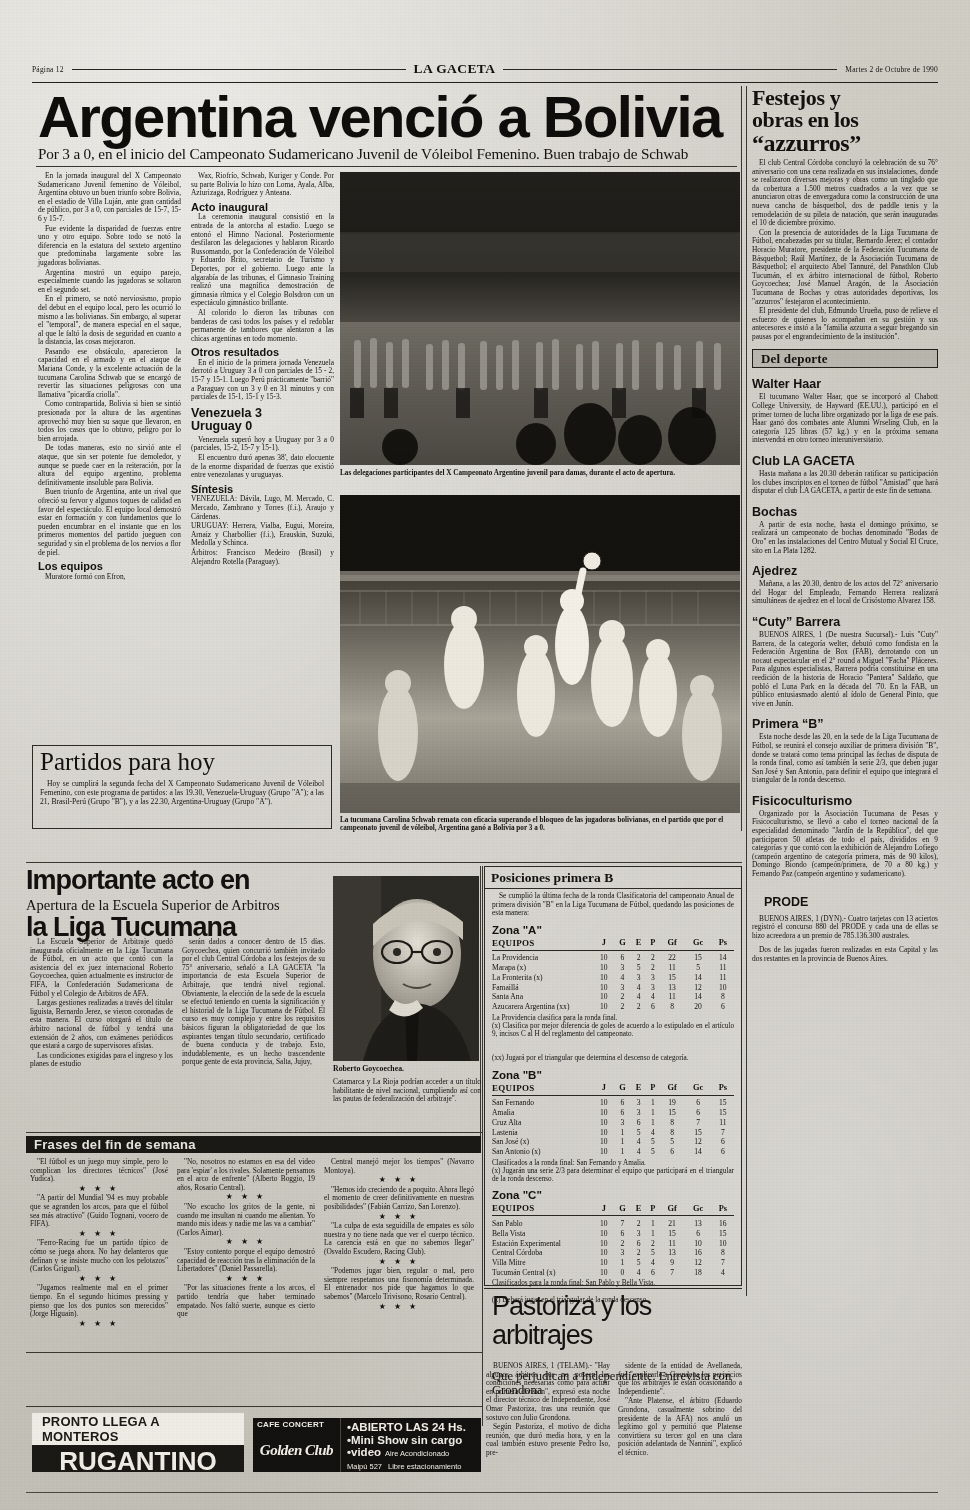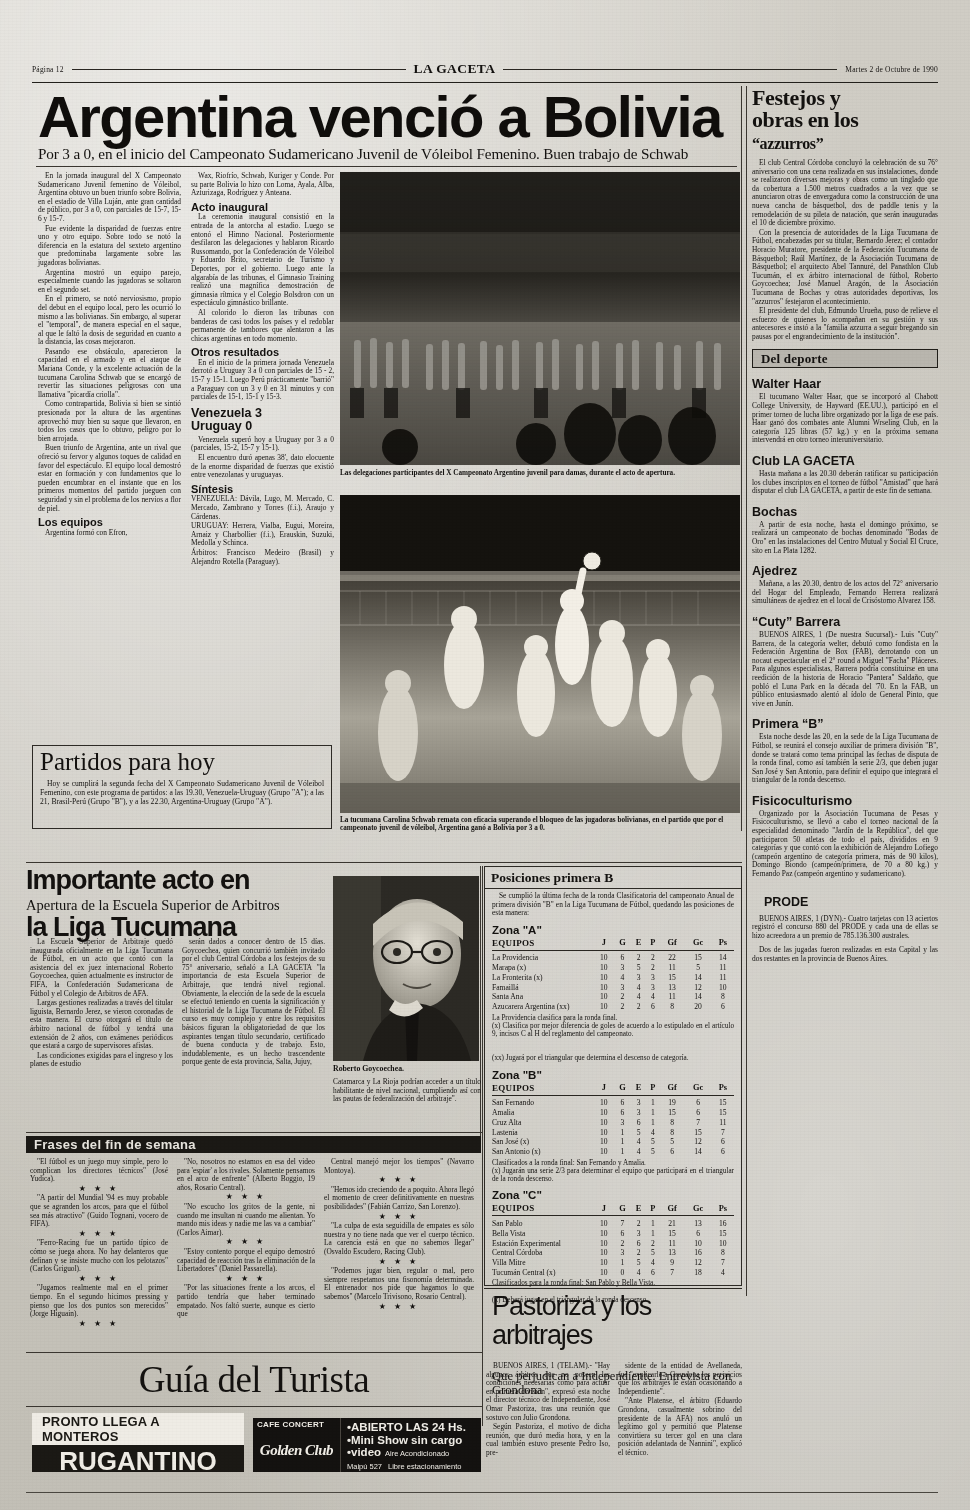--- a/index.html
+++ b/index.html
@@ -148,23 +148,24 @@
     <div class="hr-thin"></div>
   </div>
 
   <div style="position:absolute;left:38px;top:172px;width:143px;" class="body-txt">
     <p>En la jornada inaugural del X Campeonato Sudamericano Juvenil femenino de Vóleibol, Argentina obtuvo un buen triunfo sobre Bolivia, en el estadio de Villa Luján, ante gran cantidad de público, por 3 a 0, con parciales de 15-7, 15-6 y 15-7.</p>
     <p>Fue evidente la disparidad de fuerzas entre uno y otro equipo. Sobre todo se notó la diferencia en la estatura del sexteto argentino que predominaba largamente sobre las jugadoras bolivianas.</p>
     <p>Argentina mostró un equipo parejo, especialmente cuando las jugadoras se soltaron en el segundo set.</p>
     <p>En el primero, se notó nerviosismo, propio del debut en el equipo local, pero les ocurrió lo mismo a las bolivianas. Sin embargo, al superar el "temporal", de manera especial en el saque, al que le faltó la dosis de seguridad en cuanto a la distancia, las cosas mejoraron.</p>
     <p>Pasando ese obstáculo, aparecieron la capacidad en el armado y en el ataque de Mariana Conde, y la excelente actuación de la tucumana Carolina Schwab que se encargó de revertir las situaciones peligrosas con una llamativa "picardía criolla".</p>
     <p>Como contrapartida, Bolivia si bien se sintió presionada por la altura de las argentinas aprovechó muy bien su saque que llevaron, en todos los casos que lo obtuvo, peligro por lo bien arrojada.</p>
+    <p>De todas maneras, esto no sirvió ante el ataque, que sin ser potente fue demoledor, y aunque se puede caer en la reiteración, por la altura del equipo argentino, problema definitivamente insoluble para Bolivia.</p>
     <p>Buen triunfo de Argentina, ante un rival que ofreció su fervor y algunos toques de calidad en favor del espectáculo. El equipo local demostró estar en formación y con fundamentos que lo pueden encumbrar en el instante que en los primeros momentos del partido jueguen con seguridad y sin el problema de los nervios a flor de piel.</p>
     <div class="sub-h">Los equipos</div>
-    <p>Argentina formó con Efron,</p>
+    <p>Muratore formó con Efron,</p>
   </div>
 
   <div style="position:absolute;left:191px;top:172px;width:143px;" class="body-txt">
     <p>Wax, Riofrío, Schwab, Kuriger y Conde. Por su parte Bolivia lo hizo con Loma, Ayala, Alba, Azturizaga, Rodríguez y Anteana.</p>
     <div class="sub-h">Acto inaugural</div>
     <p>La ceremonia inaugural consistió en la entrada de la antorcha al estadio. Luego se entonó el Himno Nacional. Posteriormente desfilaron las delegaciones y hablaron Ricardo Russomando, por la Confederación de Vóleibol y Eduardo Brito, secretario de Turismo y Deportes, por el gobierno. Luego ante la algarabía de las tribunas, el Gimnasio Training realizó una magnífica demostración de gimnasia rítmica y el Colegio Bolsdron con un espectáculo gimnástico brillante.</p>
     <p>Al colorido lo dieron las tribunas con banderas de casi todos los países y el redoblar permanente de tambores que alentaron a las chicas argentinas en todo momento.</p>
     <div class="sub-h">Otros resultados</div>
     <p>En el inicio de la primera jornada Venezuela derrotó a Uruguay 3 a 0 con parciales de 15 - 2, 15-7 y 15-1. Luego Perú prácticamente "barrió" a Paraguay con un 3 y 0 en 31 minutos y con parciales de 15-1, 15-1 y 15-3.</p>
     <div class="sub-h2">Venezuela 3</div>
@@ -647,21 +648,21 @@
     <p>Según Pastoriza, el motivo de dicha reunión, que duró media hora, y en la cual también estuvo presente Pedro Iso, pre-</p>
   </div>
   <div class="body-txt" style="position:absolute;left:618px;top:1362px;width:124px;">
     <p>sidente de la entidad de Avellaneda, fue "explicarle a Grondona los perjuicios que los arbitrajes le están ocasionando a Independiente".</p>
     <p>"Ante Platense, el árbitro (Eduardo Grondona, casualmente sobrino del presidente de la AFA) nos anuló un legítimo gol y permitió que Platense convirtiera su tercer gol en una clara posición adelantada de Nannini", explicó el técnico.</p>
   </div>
 
   <div class="rail">
     <div class="rail-head">Festejos y</div>
     <div class="rail-head" style="margin-top:-5px">obras en los</div>
-    <div class="rail-head" style="margin-top:-3px;font-size:16px;">“azzurros”</div>
+    <div class="rail-head" style="margin-top:-3px;font-size:24px;">“azzurros”</div>
 
     <div class="body-txt">
       <p>El club Central Córdoba concluyó la celebración de su 76° aniversario con una cena realizada en sus instalaciones, donde se realizaron diversas mejoras y obras como un tinglado que da cobertura a 1.500 metros cuadrados a la vez que se anunciaron otras de envergadura como la construcción de una nueva cancha de básquetbol, dos de paddle tenis y la remodelación de su pileta de natación, que serán inauguradas el 10 de diciembre próximo.</p>
       <p>Con la presencia de autoridades de la Liga Tucumana de Fútbol, encabezadas por su titular, Bernardo Jerez; el contador Horacio Muratore, presidente de la Federación Tucumana de Básquetbol; Raúl Martínez, de la Asociación Tucumana de Básquetbol; el arquitecto Abel Tannuré, del Panathlon Club Tucumán, el ex árbitro internacional de fútbol, Roberto Goycoechea; José Manuel Aragón, de la Asociación Tucumana de Bochas y otras autoridades deportivas, los "azzurros" festejaron el acontecimiento.</p>
       <p>El presidente del club, Edmundo Urueña, puso de relieve el esfuerzo de quienes lo acompañan en su gestión y sus antecesores e instó a la "familia azzurra a seguir bregando sin pausas por el engrandecimiento de la institución".</p>
     </div>
 
     <div class="deporte-bar">
       <span>Del deporte</span>
     </div>
@@ -708,21 +709,20 @@
     </div>
   </div>
 
   <div style="position:absolute;left:746px;top:86px;width:0;height:1210px;border-left:1px solid #3a3630;"></div>
   <div style="position:absolute;left:482px;top:866px;width:0;height:560px;border-left:1px solid #3a3630;"></div>
   <div style="position:absolute;left:26px;top:862px;width:716px;border-top:1px solid #3a3630;"></div>
   <div style="position:absolute;left:26px;top:1132px;width:456px;border-top:1px solid #3a3630;"></div>
   <div style="position:absolute;left:484px;top:1288px;width:258px;border-top:1.5px solid #2a2722;"></div>
 
   <div style="position:absolute;left:26px;top:1352px;width:456px;border-top:1px solid #3a3630;"></div>
-  <div class="guia" style="left:26px;top:1358px;width:456px;text-align:center;">Guía del Turista</div>
   <div style="position:absolute;left:26px;top:1406px;width:456px;border-top:1px solid #3a3630;"></div>
 
   <div class="ad-rug" style="left:32px;top:1418px;width:212px;height:54px;">
     <div class="l1">PRONTO LLEGA A MONTEROS</div>
     <div class="l2">RUGANTINO</div>
   </div>
 
   <div class="ad-golden" style="left:253px;top:1418px;width:228px;height:54px;display:flex;">
     <div style="width:88px;border-right:1px solid #4a4640;display:flex;flex-direction:column;">
       <div style="font-size:8px;font-weight:bold;letter-spacing:.3px;padding:2px 0 0 4px;">CAFE CONCERT</div>

